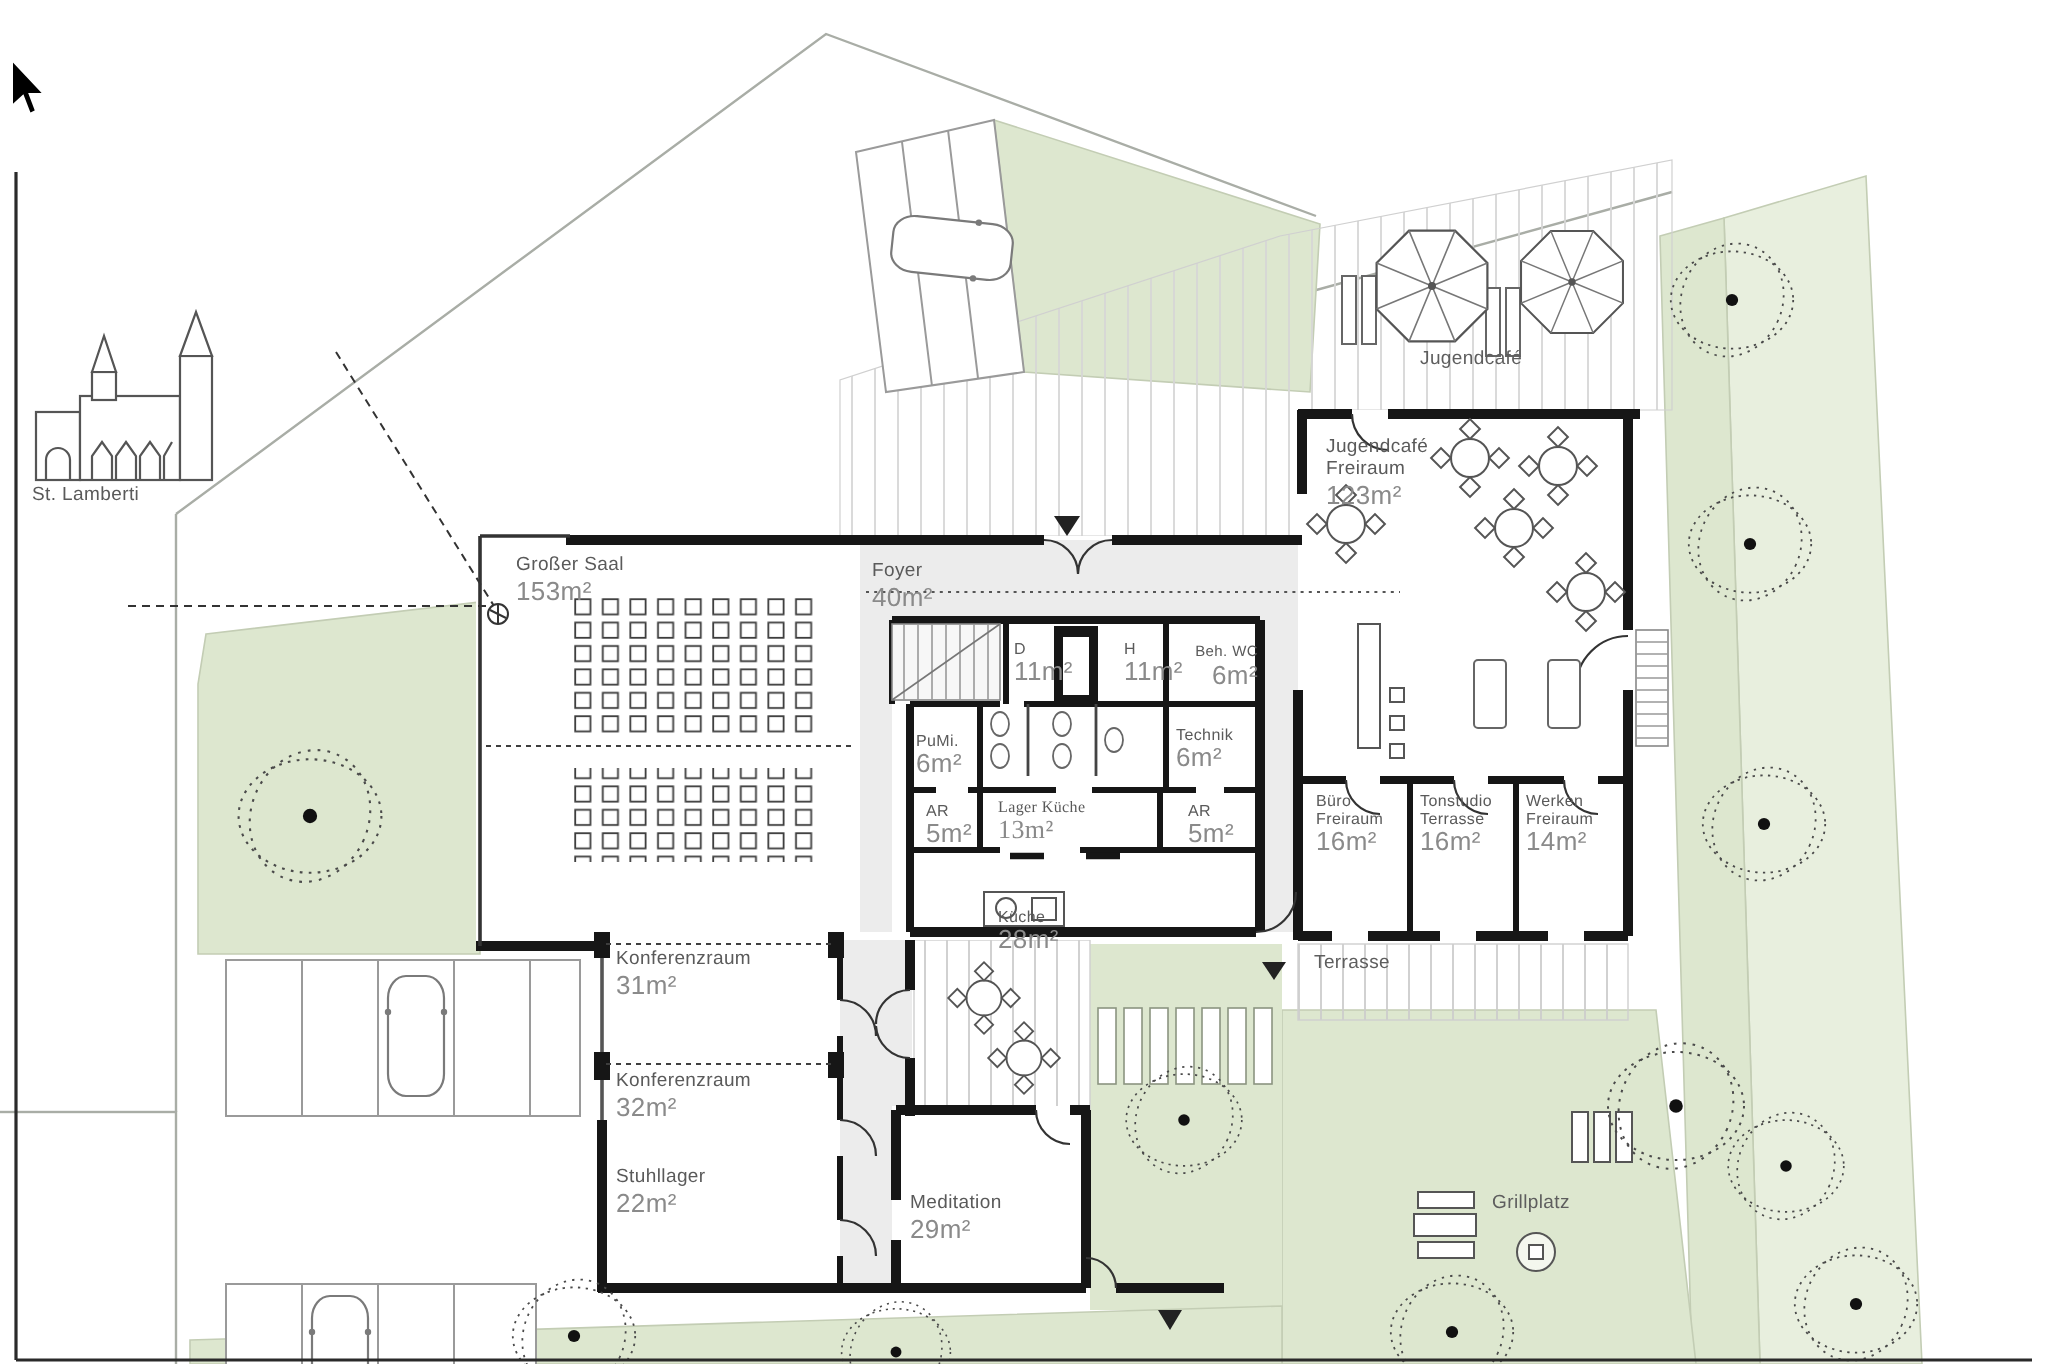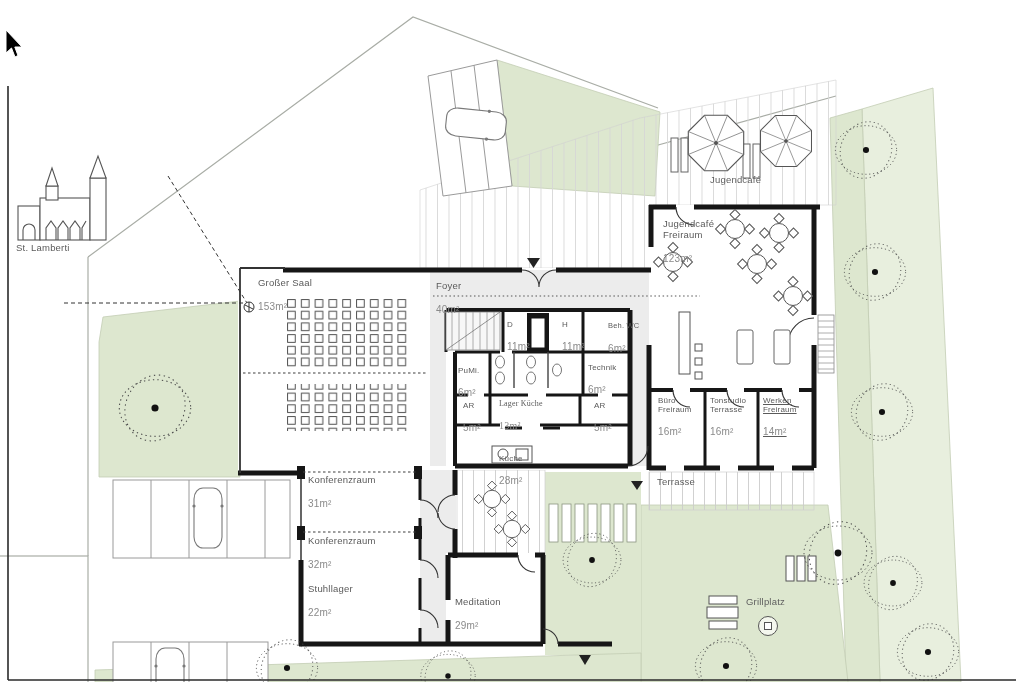--- a/index.html
+++ b/index.html
@@ -1,24 +1,24 @@
 <!DOCTYPE html>
 <html><head>
 <meta charset="utf-8">
 <style>
   html,body{margin:0;padding:0;background:#fff;}
   #stage{position:relative;width:1024px;height:682px;background:#ffffff;overflow:hidden;
          font-family:"Liberation Sans", sans-serif;}
   #plan-svg{position:absolute;left:0;top:0;}
   .lbl{position:absolute;font-size:9.5px;color:#5a5a5a;line-height:1.15;letter-spacing:.2px;}
   .lbl .nm{display:block;}
-  .lbl .area{display:block;font-size:10px;color:#8a8a8a;margin-top:12px;}
+  .lbl .area{display:block;font-size:13px;color:#8a8a8a;margin-top:0px;}
   .sm{font-size:8px;}
   .xs{font-size:7.5px;}
-  .w62{width:62px;} .w48{width:48px;} .w56{width:56px;} .w52{width:52px;text-decoration:underline;}
+  .w62{width:62px;} .w48{width:48px;} .w56{width:56px;} .w52{width:52px;}
   .outdoor{color:#5e5e5e;}
 </style>
 </head>
 <body>
 
 <div id="stage">
 
 <svg id="plan-svg" width="1024" height="682" viewBox="0 0 1024 682">
   <defs>
     <pattern id="p-chairs" width="13.8" height="11.7" patternUnits="userSpaceOnUse" x="287" y="299">
@@ -311,21 +311,21 @@
 <div class="lbl sm" style="left:507px;top:320px;">
   <span class="nm">D</span>
   <span class="area">11m²</span>
 </div>
 
 <div class="lbl sm" style="left:562px;top:320px;">
   <span class="nm">H</span>
   <span class="area">11m²</span>
 </div>
 
-<div class="lbl xs" style="left:608px;top:322px;width:64px;">
+<div class="lbl xs" style="left:565px;top:322px;width:64px;text-align:right;">
   <span class="nm">Beh. WC</span>
   <span class="area">6m²</span>
 </div>
 
 <div class="lbl sm" style="left:458px;top:366px;">
   <span class="nm">PuMi.</span>
   <span class="area">6m²</span>
 </div>
 
 <div class="lbl sm" style="left:588px;top:363px;">

